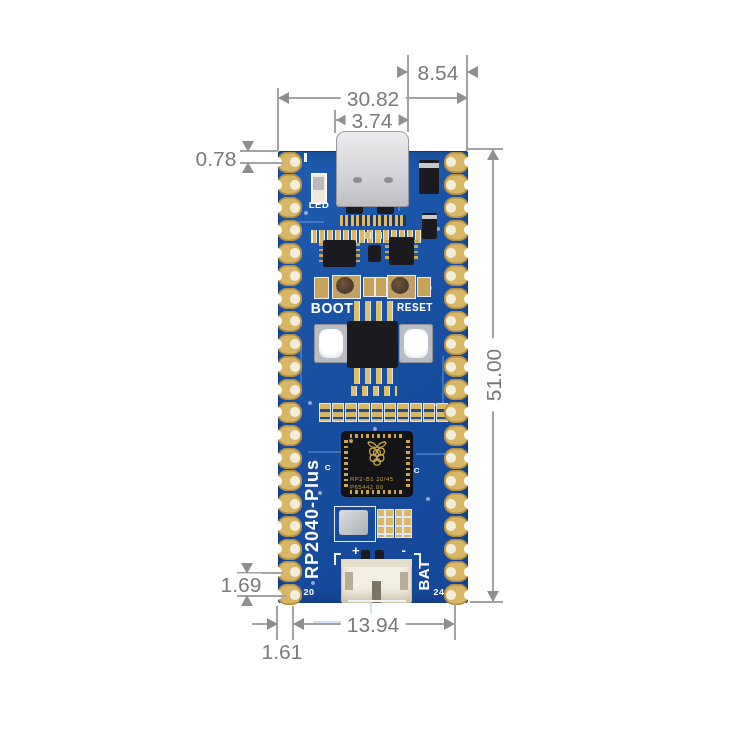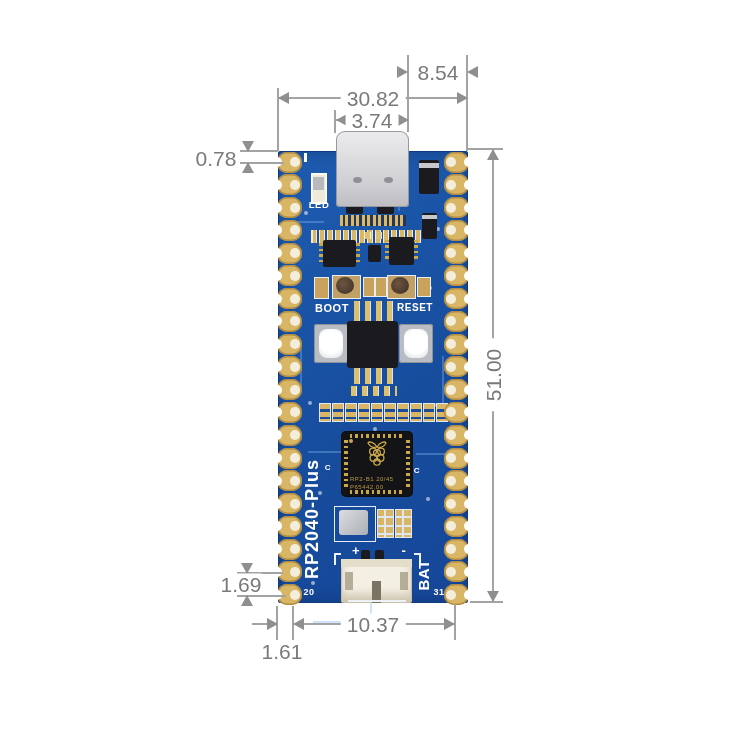--- a/index.html
+++ b/index.html
@@ -108,21 +108,21 @@
       <div class="chip-pins-v" style="right:-4px;top:3px;height:22px;"></div>
     </div>
 
     <div class="wbox" style="left:36px;top:126px;width:13px;height:20px;"></div>
     <div class="cap-dark" style="left:54px;top:124px;width:27px;height:22px;"></div>
     <div class="wbox" style="left:85px;top:126px;width:10px;height:18px;"></div>
     <div class="wbox" style="left:97px;top:126px;width:10px;height:18px;"></div>
     <div class="cap-dark" style="left:109px;top:124px;width:27px;height:22px;"></div>
     <div class="wbox" style="left:139px;top:126px;width:12px;height:18px;"></div>
 
-    <div class="silk" style="left:54px;top:157px;font-size:11px;">BOOT</div>
+    <div class="silk" style="left:54px;top:157px;font-size:14px;">BOOT</div>
     <div class="silk" style="left:137px;top:157px;font-size:10px;">RESET</div>
     <div class="goldbars" style="left:76px;top:150px;width:41px;height:21px;"></div>
     <div class="btn" style="left:36px;top:173px;"></div>
     <div class="btn" style="left:121px;top:173px;"></div>
     <div class="blk" style="left:69px;top:170px;width:51px;height:47px;border-radius:3px;"></div>
     <div class="goldbars" style="left:76px;top:217px;width:41px;height:16px;"></div>
     <div class="goldbars" style="left:73px;top:235px;width:46px;height:10px;"></div>
 
     <div style="position:absolute;left:41px;top:252px;display:flex;gap:1px;">
         <div class="pad-sm"></div>
@@ -178,21 +178,21 @@
       <div style="position:absolute;left:0;top:0;width:100%;height:8px;background:#e4ddc9;"></div>
       <div style="position:absolute;left:4px;top:13px;width:8px;height:18px;background:#b5ad98;"></div>
       <div style="position:absolute;left:59px;top:13px;width:8px;height:18px;background:#b5ad98;"></div>
       <div style="position:absolute;left:31px;top:22px;width:9px;height:22px;background:#7a7465;"></div>
     </div>
     <div style="position:absolute;left:70px;top:449px;width:58px;height:2px;background:#eef2f8;"></div>
     <div style="position:absolute;left:56px;top:402px;width:5px;height:10px;border-left:2px solid #eef2f8;border-top:2px solid #eef2f8;"></div>
     <div style="position:absolute;left:136px;top:402px;width:5px;height:10px;border-right:2px solid #eef2f8;border-top:2px solid #eef2f8;"></div>
     <div class="silk rot" style="left:145px;top:424px;font-size:15px;">BAT</div>
     <div class="silk" style="left:31px;top:441px;font-size:9px;">20</div>
-    <div class="silk" style="left:161px;top:441px;font-size:9px;">31</div>
+    <div class="silk" style="left:161px;top:441px;font-size:9px;">24</div>
   <div class="pad pad-l" style="top: 0.5px;"></div>
       <div class="pad pad-l" style="top: 23.27px;"></div>
       <div class="pad pad-l" style="top: 46.04px;"></div>
       <div class="pad pad-l" style="top: 68.81px;"></div>
       <div class="pad pad-l" style="top: 91.58px;"></div>
       <div class="pad pad-l" style="top: 114.35px;"></div>
       <div class="pad pad-l" style="top: 137.12px;"></div>
       <div class="pad pad-l" style="top: 159.89px;"></div>
       <div class="pad pad-l" style="top: 182.66px;"></div>
       <div class="pad pad-l" style="top: 205.43px;"></div>
@@ -264,20 +264,20 @@
   <div class="dline" style="left:237px;top:595px;width:49px;height:2px;"></div>
   <div class="ar ar-d" style="left:241px;top:563px;"></div>
   <div class="ar ar-u" style="left:241px;top:595px;"></div>
   <div class="dtext" style="left:241px;top:584px;padding:0;">1.69</div>
 
   <div class="dline" style="left:292px;top:606px;width:2px;height:34px;"></div>
   <div class="dline" style="left:454px;top:604px;width:2px;height:36px;"></div>
   <div class="dline" style="left:293px;top:623px;width:162px;height:2px;"></div>
   <div class="ar ar-l" style="left:293px;top:618px;"></div>
   <div class="ar ar-r" style="left:444px;top:618px;"></div>
-  <div class="dtext" style="left:373px;top:624px;">10.37</div>
+  <div class="dtext" style="left:373px;top:624px;">13.94</div>
 
   <div class="dline" style="left:276px;top:606px;width:2px;height:34px;"></div>
   <div class="dline" style="left:252px;top:623px;width:26px;height:2px;"></div>
   <div class="ar ar-r" style="left:267px;top:618px;"></div>
   <div class="dtext" style="left:282px;top:651px;padding:0;">1.61</div>
 
 </div>
 
 </body></html>

